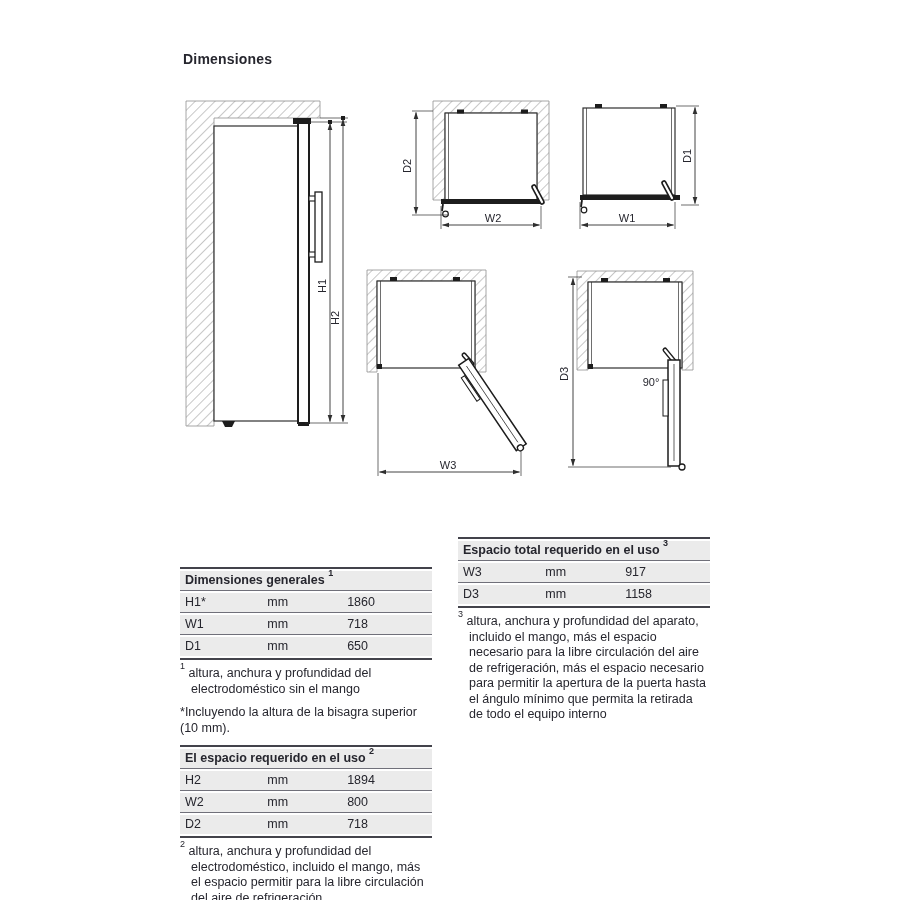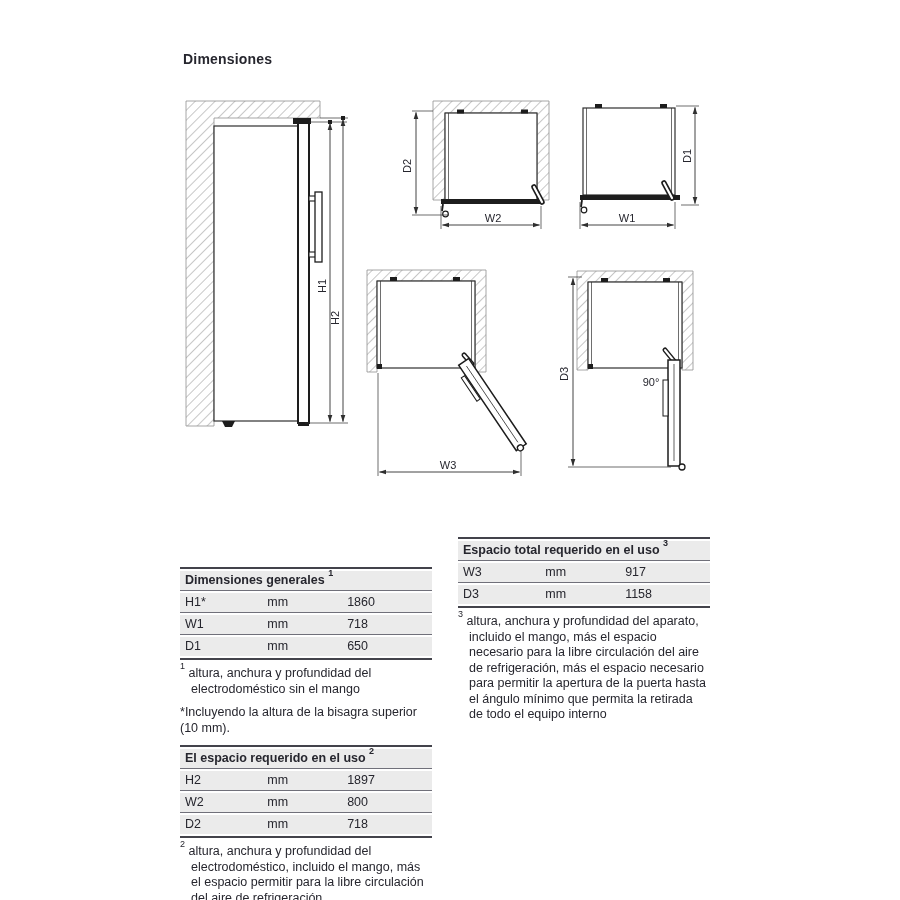--- a/index.html
+++ b/index.html
@@ -235,21 +235,21 @@
 
     <p class="footnote footnote-star"><span>*</span><span>Incluyendo la altura de la bisagra superior (10 mm).</span></p>
 
     <div class="spec-table mt-table">
       <div class="spec-row spec-head">
         <span><span>El espacio requerido en el uso</span> <sup>2</sup></span>
       </div>
       <div class="spec-row">
         <span class="c1">H2</span>
         <span class="c2">mm</span>
-        <span class="c3">1897</span>
+        <span class="c3">1894</span>
       </div>
       <div class="spec-row">
         <span class="c1">W2</span>
         <span class="c2">mm</span>
         <span class="c3">800</span>
       </div>
       <div class="spec-row">
         <span class="c1">D2</span>
         <span class="c2">mm</span>
         <span class="c3">718</span>

